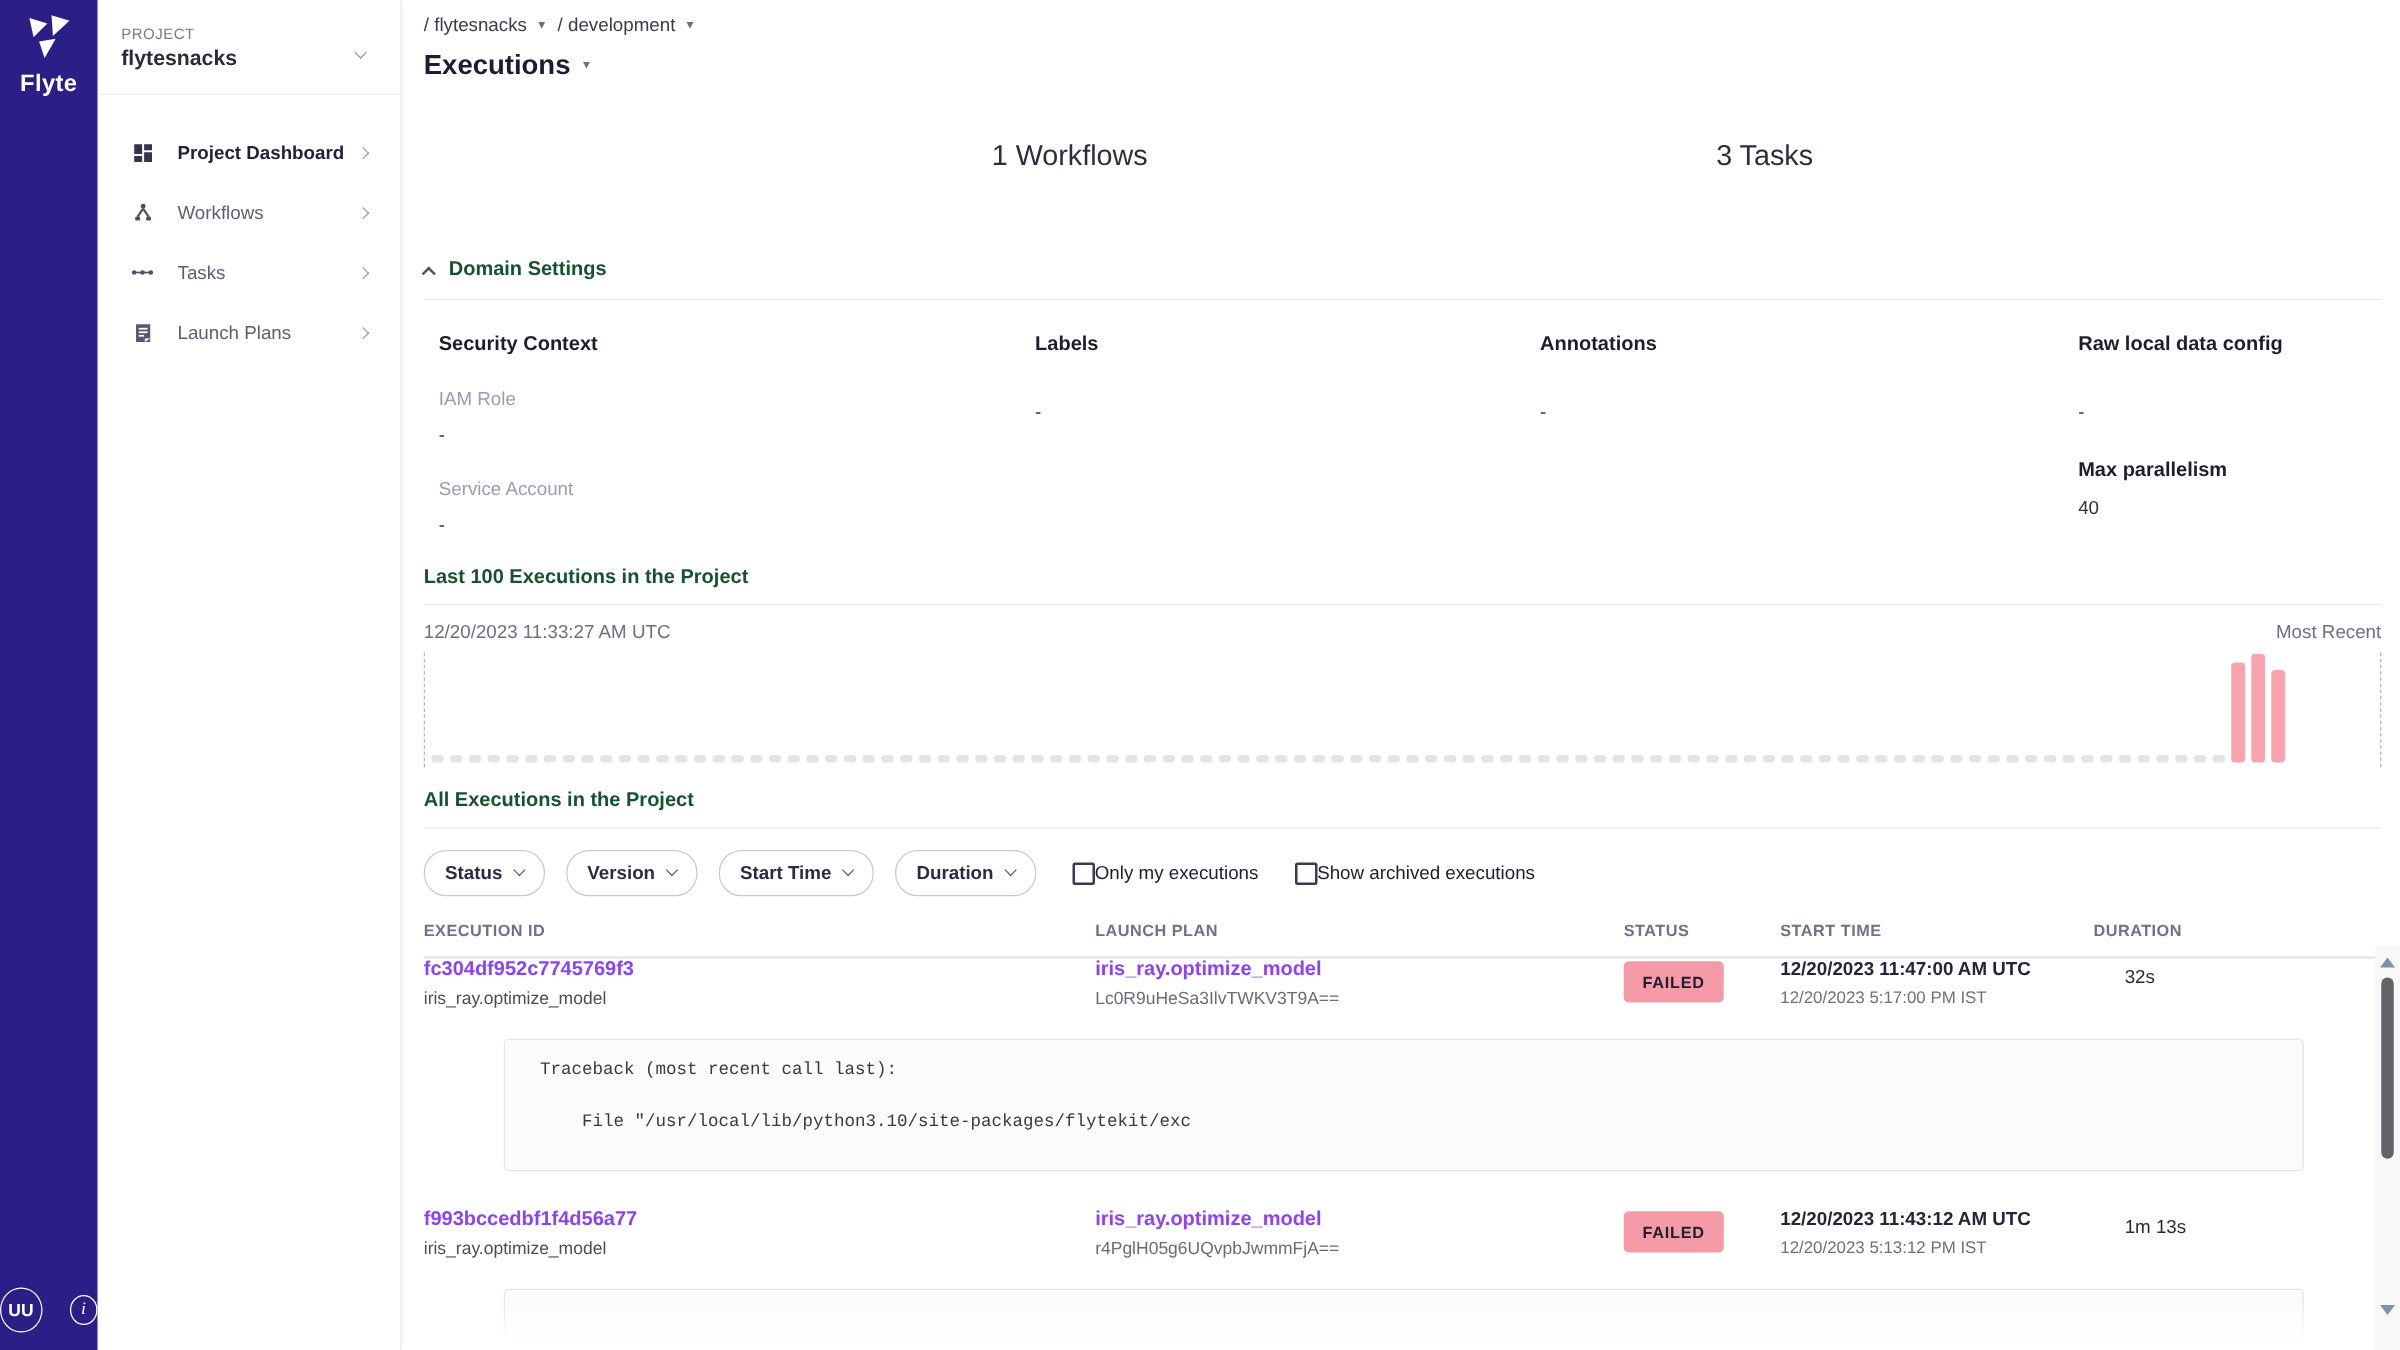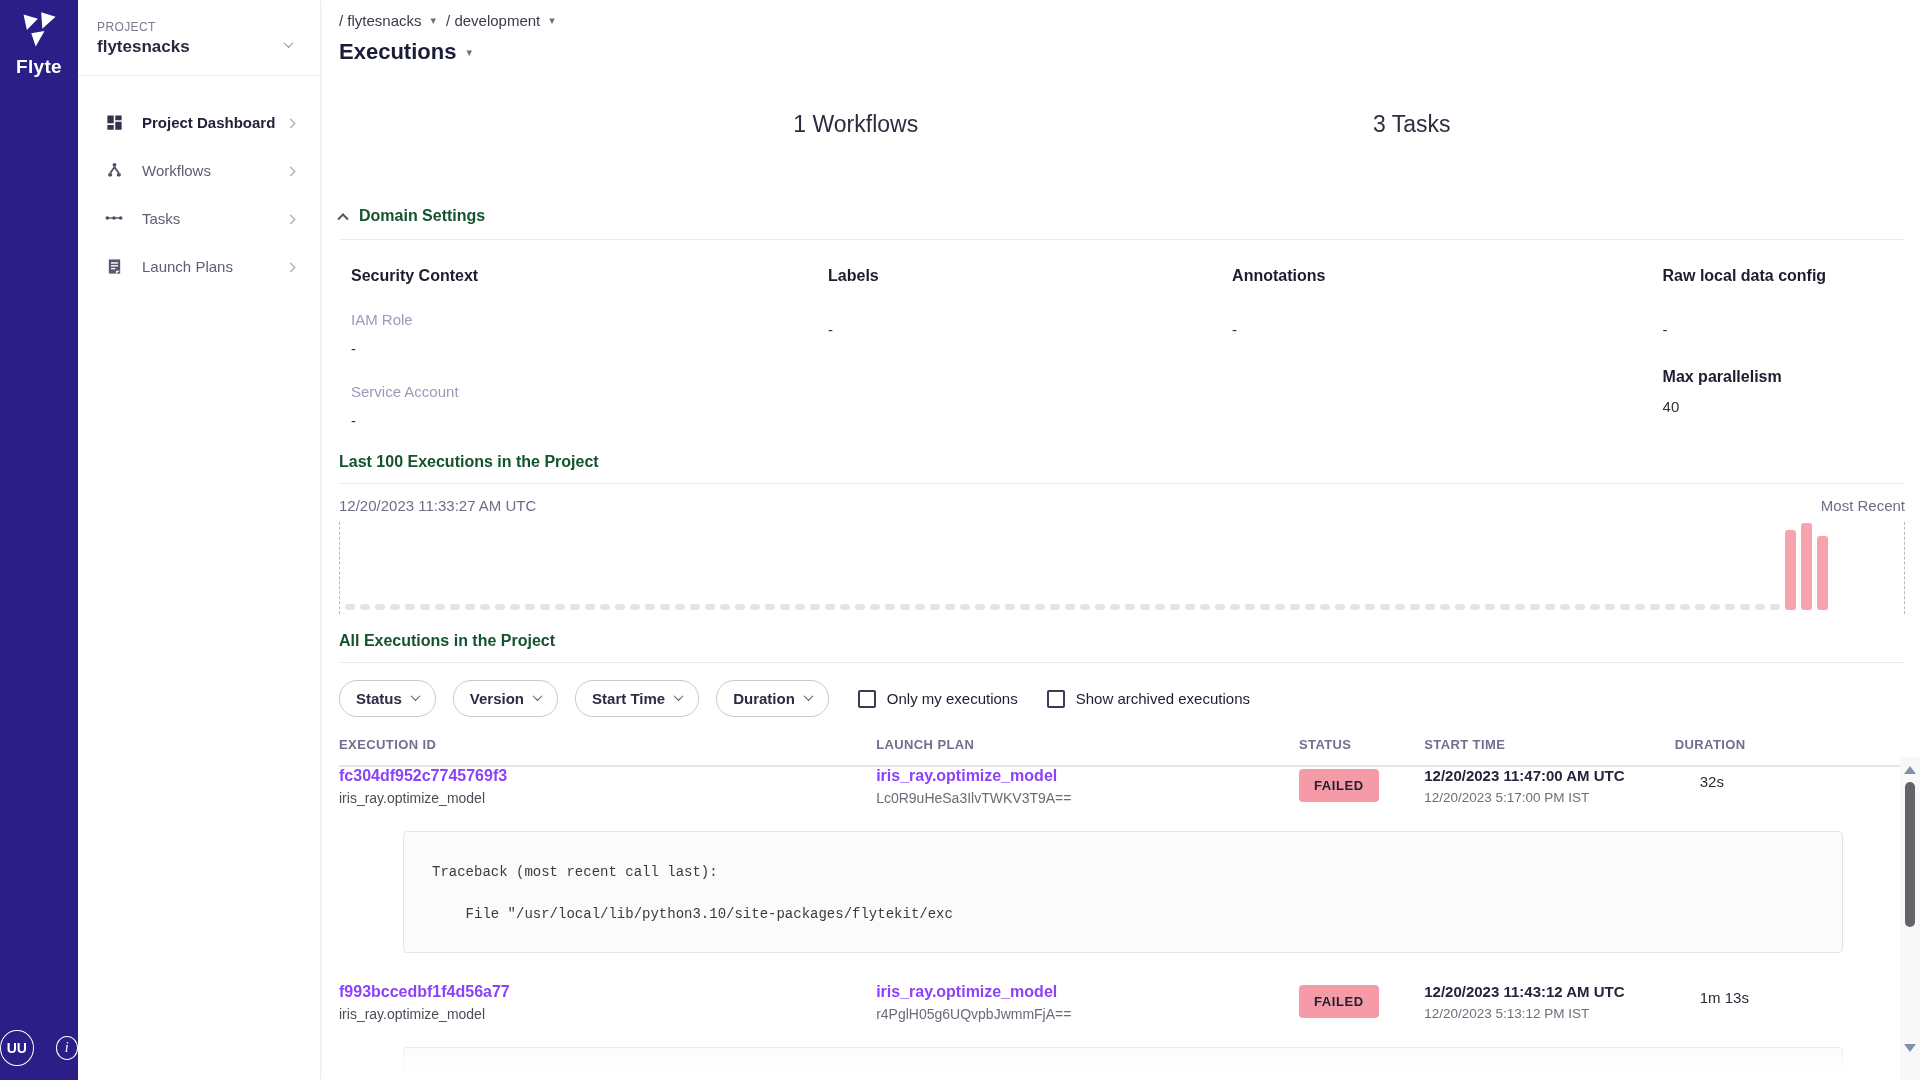--- a/index.html
+++ b/index.html
@@ -67,35 +67,35 @@
   .chart-box { margin-top:8px; height:92px; border-left:1px dashed #b8b8c2; border-right:1px dashed #b8b8c2; display:flex; align-items:flex-end; gap:5px; padding:0 16px 4px 5px; }
   .stub { width:10px; height:6px; border-radius:3px; background:#e4e4e7; flex-shrink:0; }
   .bar { width:11px; border-radius:3px; background:#f9a3ae; flex-shrink:0; }
 
   .exec-section { margin-top:18px; }
   .exec-section .divider { margin-top:12px; }
 
   .filters { margin-top:17px; display:flex; align-items:center; gap:17px; }
   .pill { display:flex; align-items:center; gap:10px; border:1px solid #c9c9d2; border-radius:18px; padding:9px 16px; font-size:15px; font-weight:700; color:#2b2b45; background:#fff; cursor:pointer; }
   .pill .chev { color:#555; margin-top:-2px; }
-  .cb-group { display:flex; align-items:center; gap:11px; margin-left:12px; cursor:pointer; }
+  .cb-group { display:flex; align-items:center; margin-left:12px; cursor:pointer; }
   .cb { width:18px; height:18px; border:2px solid #3a3a55; border-radius:2px; background:#fff; }
   .cb-label { font-size:15px; color:#1d1d30; }
 
   .table-head { margin-top:20px; display:grid; grid-template-columns:34.3% 27% 8% 16% 14.7%; font-size:13px; font-weight:700; color:#70708e; letter-spacing:.4px; padding-bottom:13px; border-bottom:2px solid #e5e5ea; }
   .table-scroll { position:relative; height:323px; overflow:hidden; margin:0 -15px 0 0; padding-right:15px; }
   .row-main { display:grid; grid-template-columns:34.3% 27% 8% 16% 14.7%; padding-top:0; align-items:start; }
   .link { font-size:16px; font-weight:700; color:#8b42f8; cursor:pointer; text-decoration:none; }
   .sub { font-size:14px; color:#4c4c58; margin-top:5px; }
   .sub.hash { color:#6b6b78; }
   .badge { display:inline-block; background:#f59ba8; color:#20212f; font-size:13px; font-weight:700; letter-spacing:.6px; border-radius:4px; padding:9px 15px; margin-top:2px; }
   .time-utc { font-size:15px; font-weight:600; color:#24243a; }
   .time-ist { font-size:13.5px; color:#6f6f7c; margin-top:6px; }
   .dur { font-size:15px; color:#2b2b38; padding-left:25px; margin-top:6px; }
-  .tb-box { margin:25px 62px 30px 64px; background:#fbfbfc; border:1px solid #e4e4e8; border-radius:4px; padding:32px 28px 30px; }
+  .tb-box { margin:25px 62px 30px 64px; background:#fbfbfc; border:1px solid #e4e4e8; border-radius:4px; padding:16px 28px 30px; }
   .tb-line { font-family:"Liberation Mono","DejaVu Sans Mono",monospace; font-size:14px; color:#3a3a42; white-space:pre; }
   .tb-line + .tb-line { margin-top:26px; }
 
   
   .fscroll { position:absolute; right:0; top:757px; width:20px; height:323px; background:#f8f8f8; z-index:4; }
   .fscroll .tri-up { position:absolute; top:9px; left:4px; width:0; height:0; border-left:6px solid transparent; border-right:6px solid transparent; border-bottom:8px solid #8191ab; cursor:pointer; }
   .fscroll .tri-down { position:absolute; bottom:28px; left:4px; width:0; height:0; border-left:6px solid transparent; border-right:6px solid transparent; border-top:8px solid #8191ab; cursor:pointer; }
   .fscroll .thumb { position:absolute; top:25px; left:5px; width:10px; height:145px; background:#636369; border-radius:5px; cursor:pointer; }
 
   .bottom-fade { position:absolute; left:353px; right:20px; bottom:0; height:42px; background:linear-gradient(rgba(255,255,255,0), #ffffff 85%); pointer-events:none; z-index:3; }

